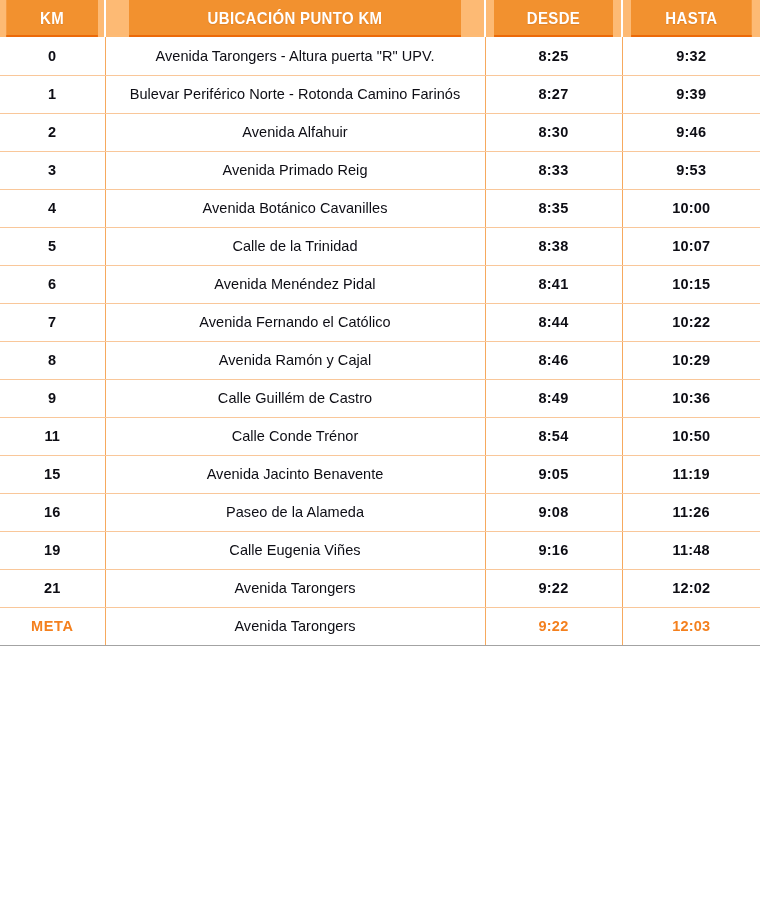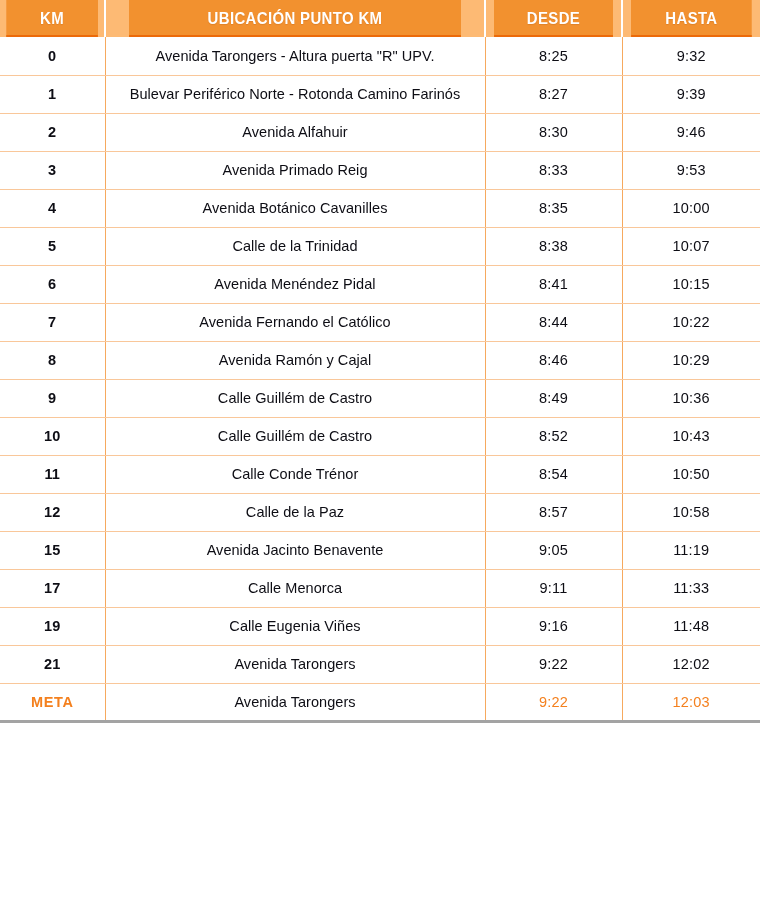--- a/index.html
+++ b/index.html
@@ -64,34 +64,34 @@
     vertical-align: middle;
     padding: 0 4px;
     border-bottom: 1px solid #F9C79A;
     border-right: 0;
     background: #ffffff;
   }
   .km-table tbody td.vsep {
     border-left: 1px solid #F6A95E;
   }
   .km-table tbody tr:last-child td {
-    border-bottom: 3px solid #a3a3a3;
+    border-bottom: 1px solid #a3a3a3;
   }
 
   .cell-km {
     font-weight: bold;
     font-size: 14px;
     letter-spacing: 0.2px;
   }
   .cell-loc {
     font-size: 14.5px;
     letter-spacing: 0.05px;
   }
   .cell-time {
-    font-weight: normal;
+    font-weight: bold;
     font-size: 14px;
     letter-spacing: 0.2px;
   }
 
   
   tr.meta-row td.cell-km,
   tr.meta-row td.cell-time {
     color: #F4801E;
   }
   tr.meta-row td.cell-km {
@@ -171,48 +171,36 @@
         <td class="cell-time vsep">8:46</td>
         <td class="cell-time vsep">10:29</td>
       </tr>
       <tr>
         <td class="cell-km">9</td>
         <td class="cell-loc vsep">Calle Guillém de Castro</td>
         <td class="cell-time vsep">8:49</td>
         <td class="cell-time vsep">10:36</td>
       </tr>
       <tr>
-        <td class="cell-km">10</td>
-        <td class="cell-loc vsep">Calle Guillém de Castro</td>
-        <td class="cell-time vsep">8:52</td>
-        <td class="cell-time vsep">10:43</td>
-      </tr>
-      <tr>
         <td class="cell-km">11</td>
         <td class="cell-loc vsep">Calle Conde Trénor</td>
         <td class="cell-time vsep">8:54</td>
         <td class="cell-time vsep">10:50</td>
       </tr>
       <tr>
-        <td class="cell-km">12</td>
-        <td class="cell-loc vsep">Calle de la Paz</td>
-        <td class="cell-time vsep">8:57</td>
-        <td class="cell-time vsep">10:58</td>
-      </tr>
-      <tr>
         <td class="cell-km">15</td>
         <td class="cell-loc vsep">Avenida Jacinto Benavente</td>
         <td class="cell-time vsep">9:05</td>
         <td class="cell-time vsep">11:19</td>
       </tr>
       <tr>
-        <td class="cell-km">17</td>
-        <td class="cell-loc vsep">Calle Menorca</td>
-        <td class="cell-time vsep">9:11</td>
-        <td class="cell-time vsep">11:33</td>
+        <td class="cell-km">16</td>
+        <td class="cell-loc vsep">Paseo de la Alameda</td>
+        <td class="cell-time vsep">9:08</td>
+        <td class="cell-time vsep">11:26</td>
       </tr>
       <tr>
         <td class="cell-km">19</td>
         <td class="cell-loc vsep">Calle Eugenia Viñes</td>
         <td class="cell-time vsep">9:16</td>
         <td class="cell-time vsep">11:48</td>
       </tr>
       <tr>
         <td class="cell-km">21</td>
         <td class="cell-loc vsep">Avenida Tarongers</td>

